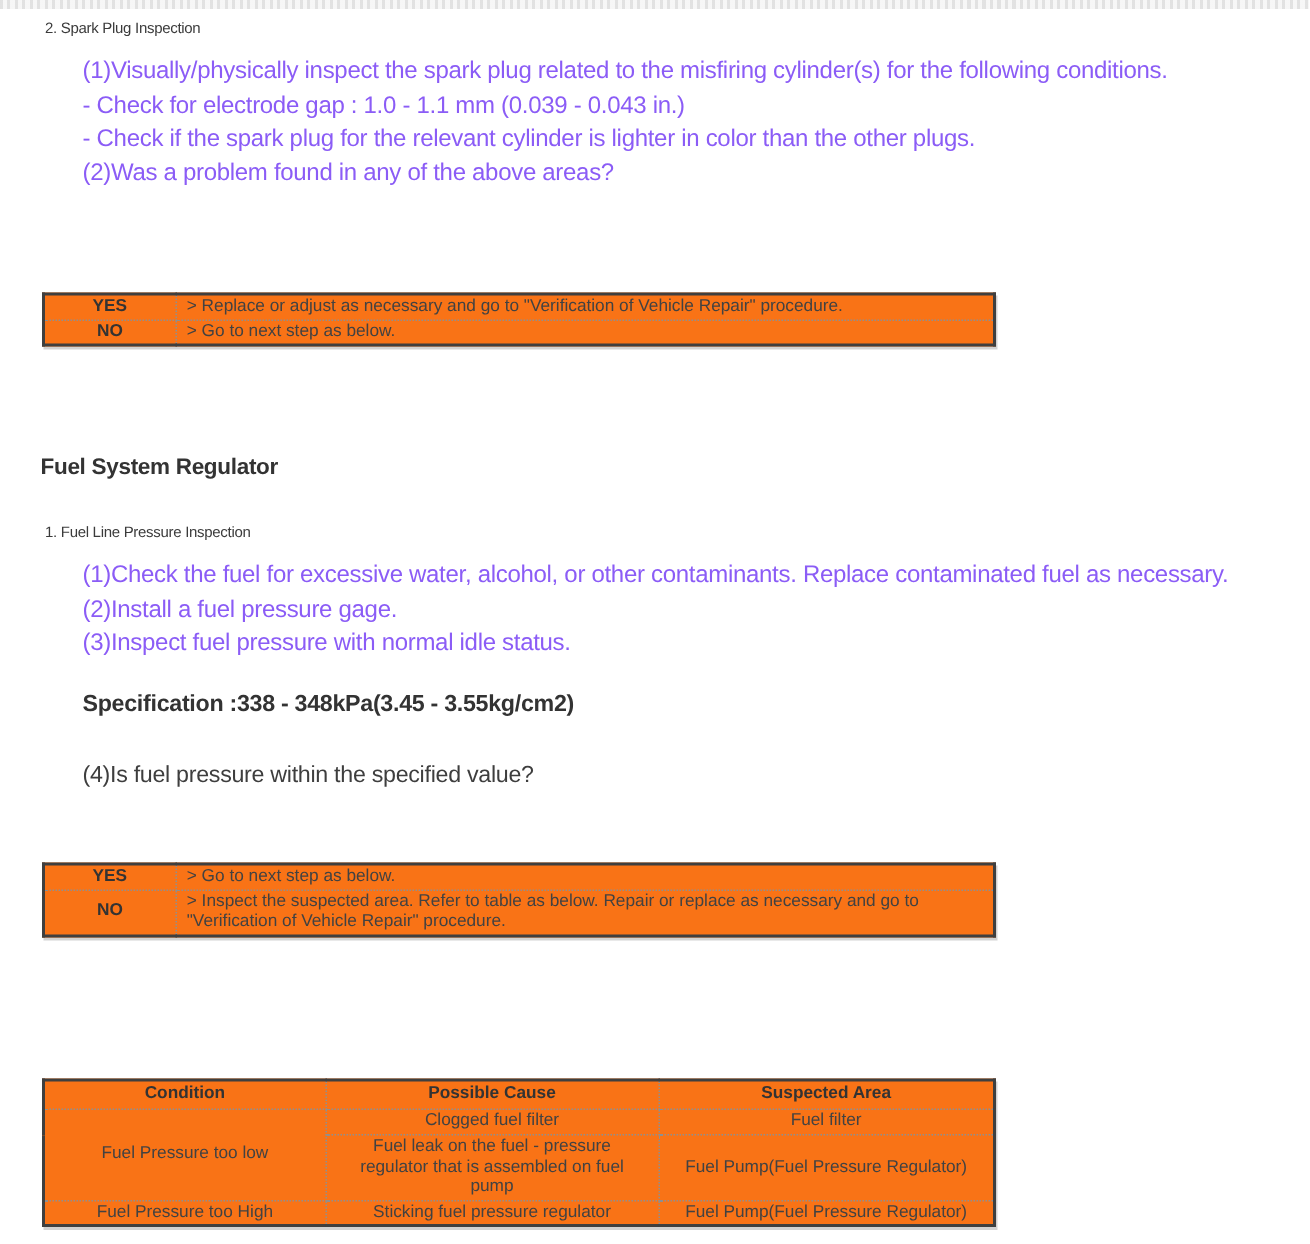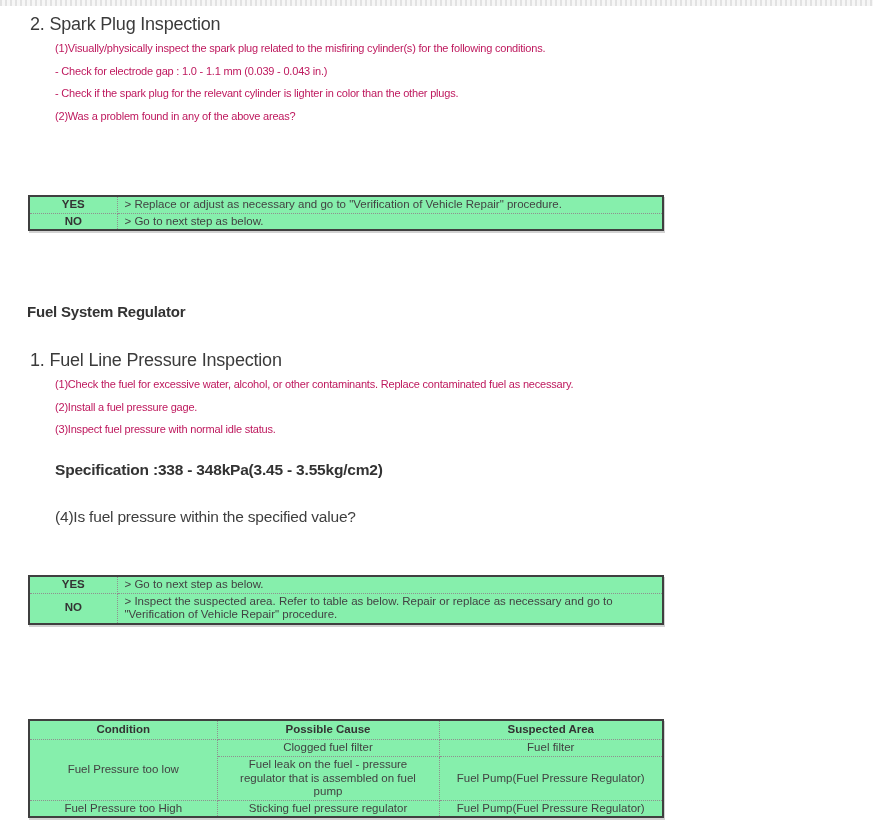--- a/index.html
+++ b/index.html
@@ -14,33 +14,33 @@
   }
   .top-edge {
     position: absolute;
     top: 0; left: 0;
     width: 873px; height: 6px;
     background-image: repeating-linear-gradient(90deg, #d8d8d8 0 2px, #f4f4f4 2px 5px);
     opacity: 0.75;
   }
   .sec-title {
     position: absolute;
-    font-size: 18px;
+    font-size: 10px;
     letter-spacing: -0.2px;
     color: #3b3b3b;
     white-space: nowrap;
   }
   .body-lines {
     position: absolute;
     left: 55px;
     width: 805px;
-    font-size: 11px;
+    font-size: 16px;
     line-height: 22.5px;
     letter-spacing: -0.2px;
-    color: #be185d;
+    color: #8b5cf6;
   }
   .body-lines .line { white-space: nowrap; }
   .heading-bold {
     position: absolute;
     font-weight: bold;
     font-size: 15px;
     letter-spacing: -0.2px;
     color: #333333;
     white-space: nowrap;
   }
@@ -49,21 +49,21 @@
     left: 55px;
     font-size: 15.5px;
     letter-spacing: -0.2px;
     white-space: nowrap;
   }
   table.doc-table {
     position: absolute;
     left: 28px;
     width: 636px;
     border-collapse: collapse;
-    background: #86efac;
+    background: #f97316;
     border: 2px solid #3f3f3f;
     box-shadow: 1px 2px 0 rgba(155,155,155,0.45);
     table-layout: fixed;
   }
   table.doc-table td, table.doc-table th {
     border: 1px dotted #8f8f8f;
     font-size: 11.5px;
     line-height: 13.5px;
     color: #424242;
     padding: 1px 7px;

